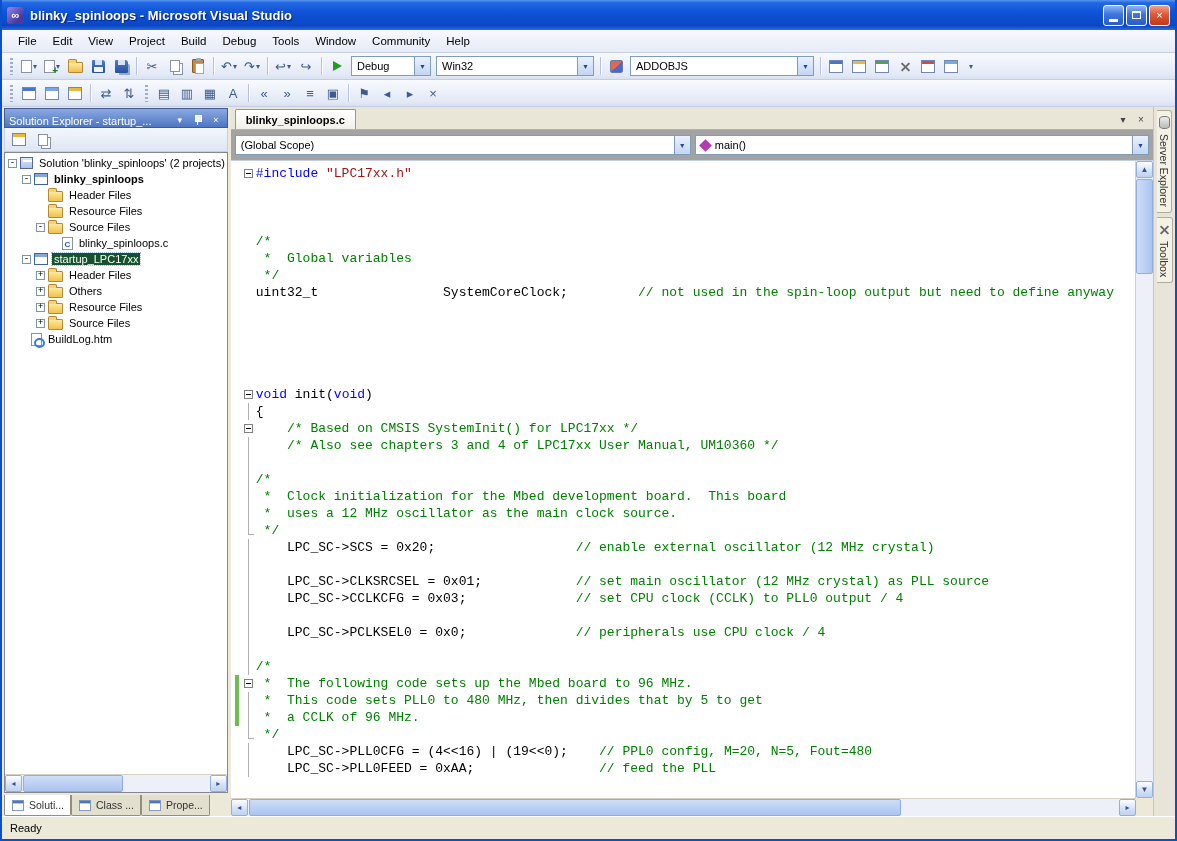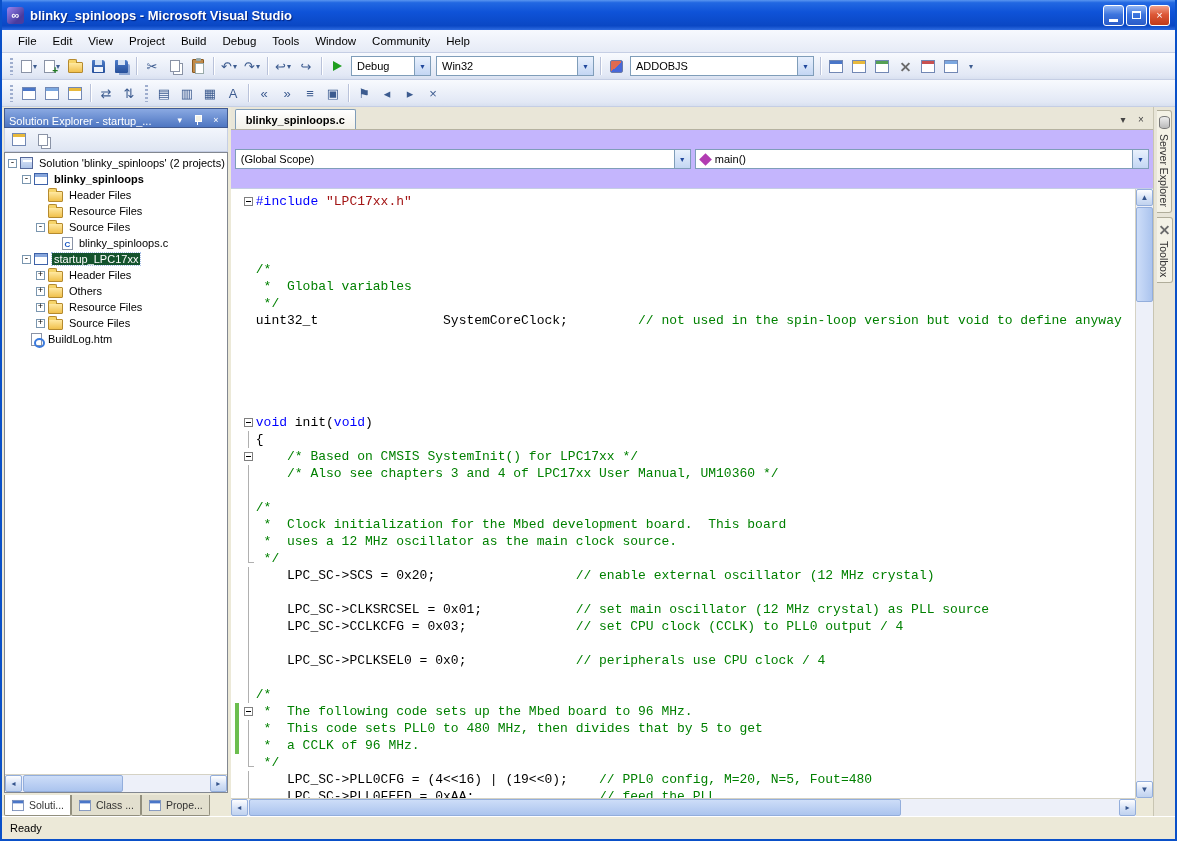--- a/index.html
+++ b/index.html
@@ -101,21 +101,21 @@
   .stab{height:21px;display:flex;align-items:center;gap:4px;font-size:10.5px;padding:0 6px;
     border:1px solid #928F7E;border-top:none;background:#E2DFCE;border-radius:0 0 2px 2px;color:#333}
   .stab.active{background:#fff}
   .stab .wicon{transform:scale(.85)}
   
   .tabstrip{flex:0 0 22px;display:flex;align-items:flex-end;background:#E9E6D8;padding:2px 2px 0 4px;border-bottom:1px solid #B5B2A1}
   .etab{height:20px;display:flex;align-items:center;padding:0 10px;font-size:11px;font-weight:bold;
     background:linear-gradient(180deg,#FFFFFF,#F2F0E8);border:1px solid #7F9DB9;border-bottom:none;border-radius:2px 2px 0 0}
   .tabstrip-spacer{flex:1}
   .tsbtn{width:16px;height:16px;display:flex;align-items:center;justify-content:center;font-size:10px;color:#444;margin:0 2px 2px 0}
-  .navbar{flex:0 0 26px;display:flex;align-items:center;gap:4px;padding:19px 4px;background:#c4b5fd;border-bottom:1px solid #C5CEE4}
+  .navbar{flex:0 0 26px;display:flex;align-items:center;gap:4px;padding:5px 4px;background:#a3a3a3;border-bottom:1px solid #C5CEE4}
   .navbar .combo{height:20px;margin:0}
   .combo-scope{flex:0 0 456px}
   .combo-member{flex:1}
   .member-icon{width:9px;height:9px;background:#B23CB2;transform:rotate(45deg);margin-left:5px;flex:0 0 9px}
   .code-zone{flex:1;display:flex;min-height:0;background:#fff}
   .code{flex:1;overflow:hidden;padding-top:4px}
   .code-line{display:flex;height:17px;align-items:stretch}
   .cl-margin{flex:0 0 11px;position:relative}
   .chg-bar{position:absolute;left:4px;top:0;width:4px;height:100%;background:#6CBE4F}
   .cl-fold{flex:0 0 14px;display:flex;justify-content:center;position:relative}
@@ -482,21 +482,21 @@
               <span class="cl-text"><span class="tok-c"> *  Global variables</span></span>
             </div>
             <div class="code-line">
               <span class="cl-margin"></span>
               <span class="cl-fold"></span>
               <span class="cl-text"><span class="tok-c"> */</span></span>
             </div>
             <div class="code-line">
               <span class="cl-margin"></span>
               <span class="cl-fold"></span>
-              <span class="cl-text"><span class="tok-p">uint32_t                SystemCoreClock;         </span><span class="tok-c">// not used in the spin-loop version but void to define anyway</span></span>
+              <span class="cl-text"><span class="tok-p">uint32_t                SystemCoreClock;         </span><span class="tok-c">// not used in the spin-loop output but need to define anyway</span></span>
             </div>
             <div class="code-line">
               <span class="cl-margin"></span>
               <span class="cl-fold"></span>
               <span class="cl-text"></span>
             </div>
             <div class="code-line">
               <span class="cl-margin"></span>
               <span class="cl-fold"></span>
               <span class="cl-text"></span>

